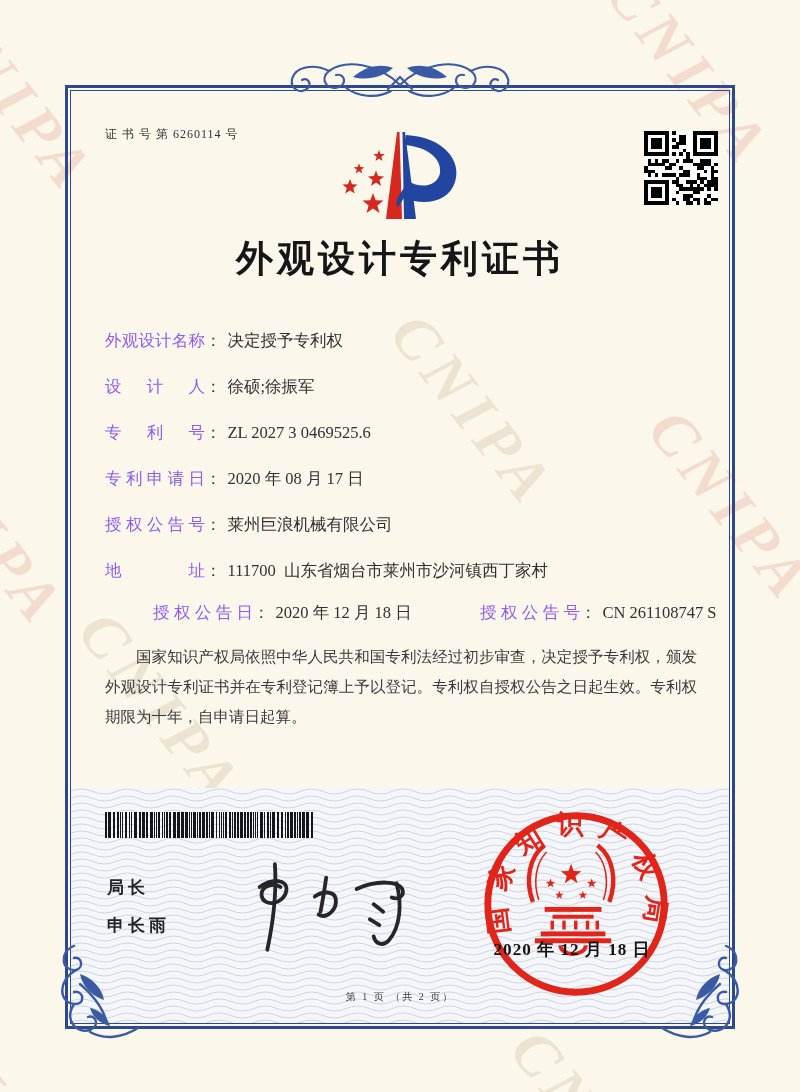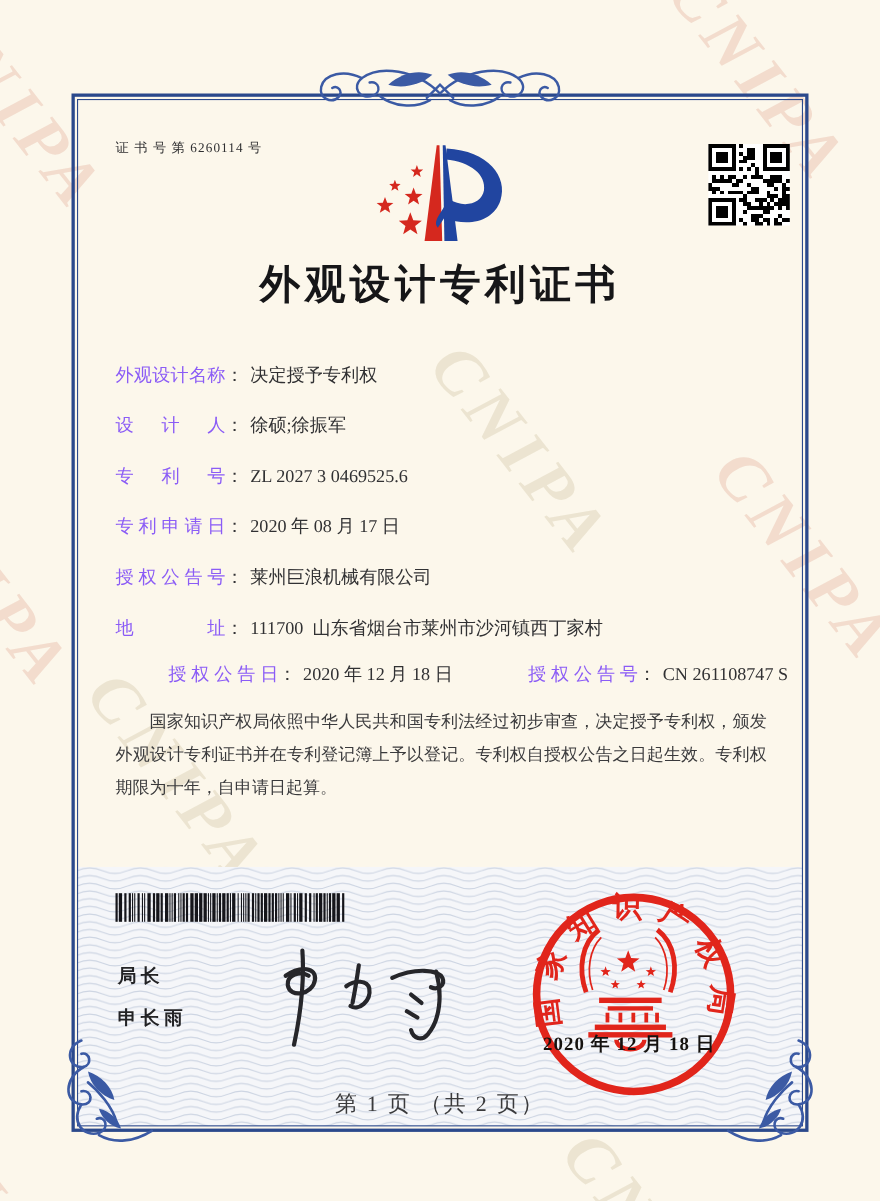--- a/index.html
+++ b/index.html
@@ -59,21 +59,21 @@
     left:105px; top:642px; width:592px;
     font-size:15.5px; line-height:30px; text-align:justify; color:#3a3a3c;
   }
   .body-text p { text-indent:2em; }
   .barcode { left:105px; top:812px; width:214px; height:26px; white-space:nowrap; font-size:0; }
   .barcode span { display:inline-block; height:26px; background:#15151a; vertical-align:top; }
   .sig-title { left:107px; top:876px; font-size:17px; letter-spacing:4px; font-weight:600; color:#232325; }
   .sig-name  { left:107px; top:914px; font-size:17px; letter-spacing:4px; font-weight:600; color:#232325; }
   .sig-hand  { left:235px; top:853px; }
   .seal { left:478px; top:806px; }
-  .page-info { left:0; top:990px; width:800px; text-align:center; font-size:20px; letter-spacing:2px; color:#3a3a3c; }
+  .page-info { left:0; top:990px; width:800px; text-align:center; font-size:10px; letter-spacing:2px; color:#3a3a3c; }
   .note {
     left:0; top:1034px; width:800px; text-align:center;
   }
   .note span {
     display:inline-block; background:#fffef7; padding:5px 18px;
     font-size:14.5px; letter-spacing:3px; color:#3a3a3c;
   }
 </style>
 </head>
 <body>

